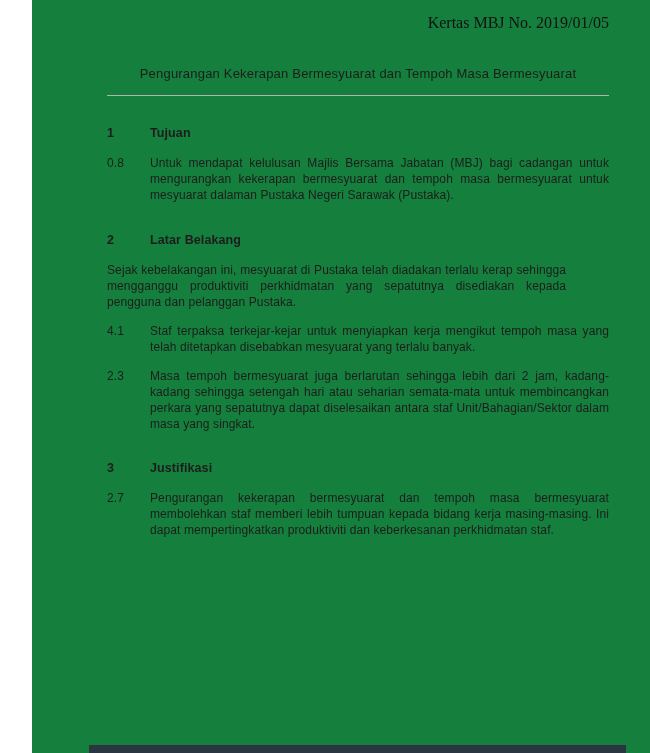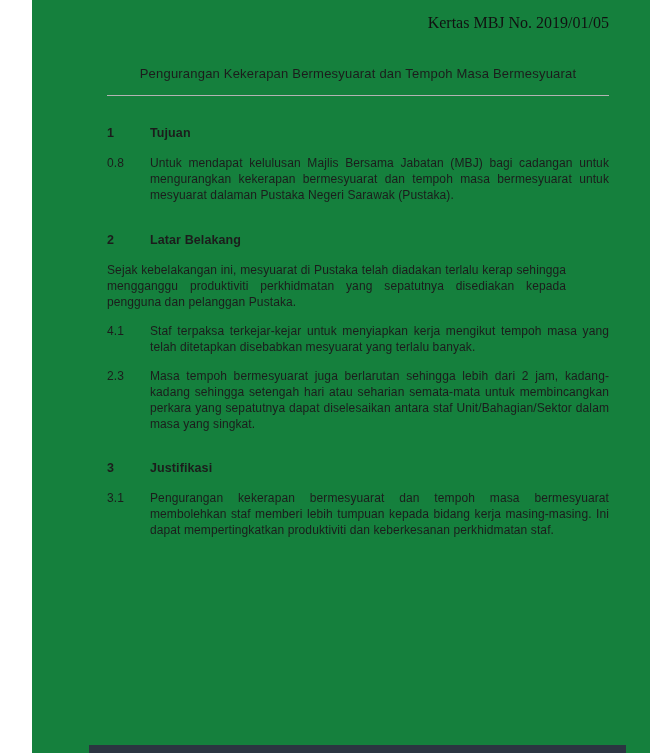--- a/index.html
+++ b/index.html
@@ -128,20 +128,20 @@
   <div class="clause">
     <span class="num">2.3</span>
     <p>Masa tempoh bermesyuarat juga berlarutan sehingga lebih dari 2 jam, kadang-kadang sehingga setengah hari atau seharian semata-mata untuk membincangkan perkara yang sepatutnya dapat diselesaikan antara staf Unit/Bahagian/Sektor dalam masa yang singkat.</p>
   </div>
 
   <div class="section-heading sec-gap">
     <span class="num">3</span>
     <span>Justifikasi</span>
   </div>
   <div class="clause mt-first">
-    <span class="num">3.1</span>
+    <span class="num">2.7</span>
     <p>Pengurangan kekerapan bermesyuarat dan tempoh masa bermesyuarat membolehkan staf memberi lebih tumpuan kepada bidang kerja masing-masing. Ini dapat mempertingkatkan produktiviti dan keberkesanan perkhidmatan staf.</p>
   </div>
 
   <div class="page-edge-line"></div>
   <div class="footer-bar"></div>
 
 </div>
 
 </body></html>

